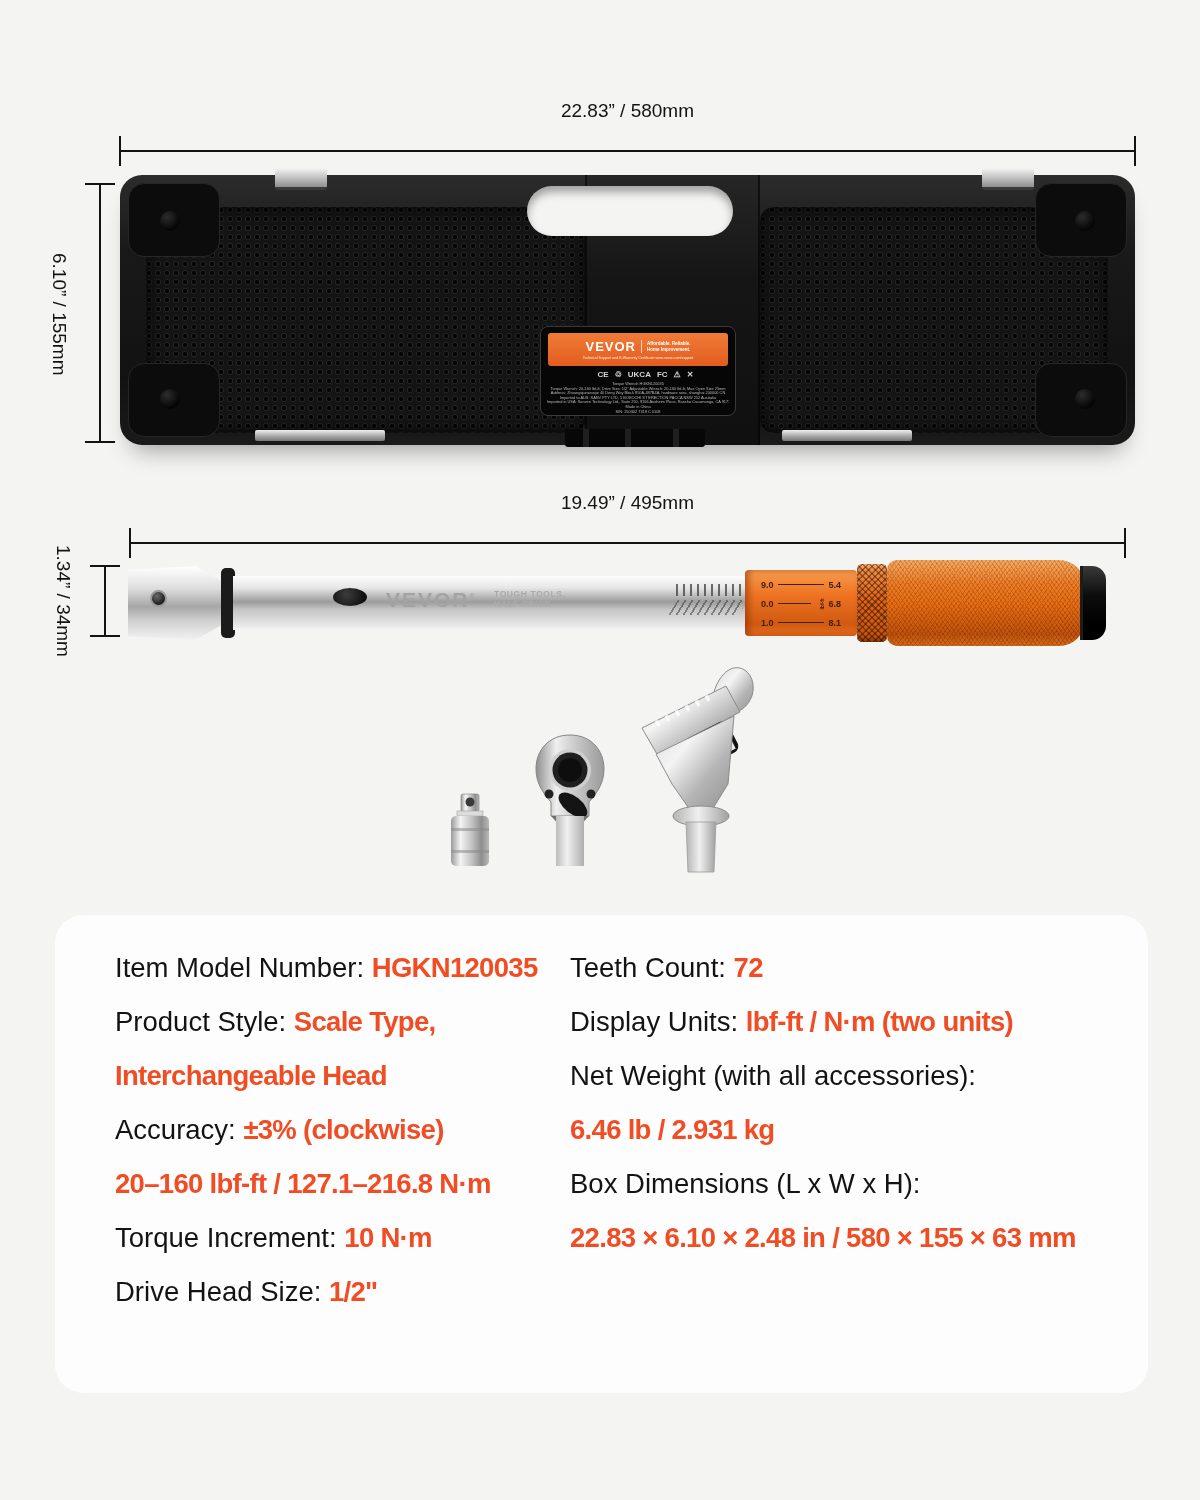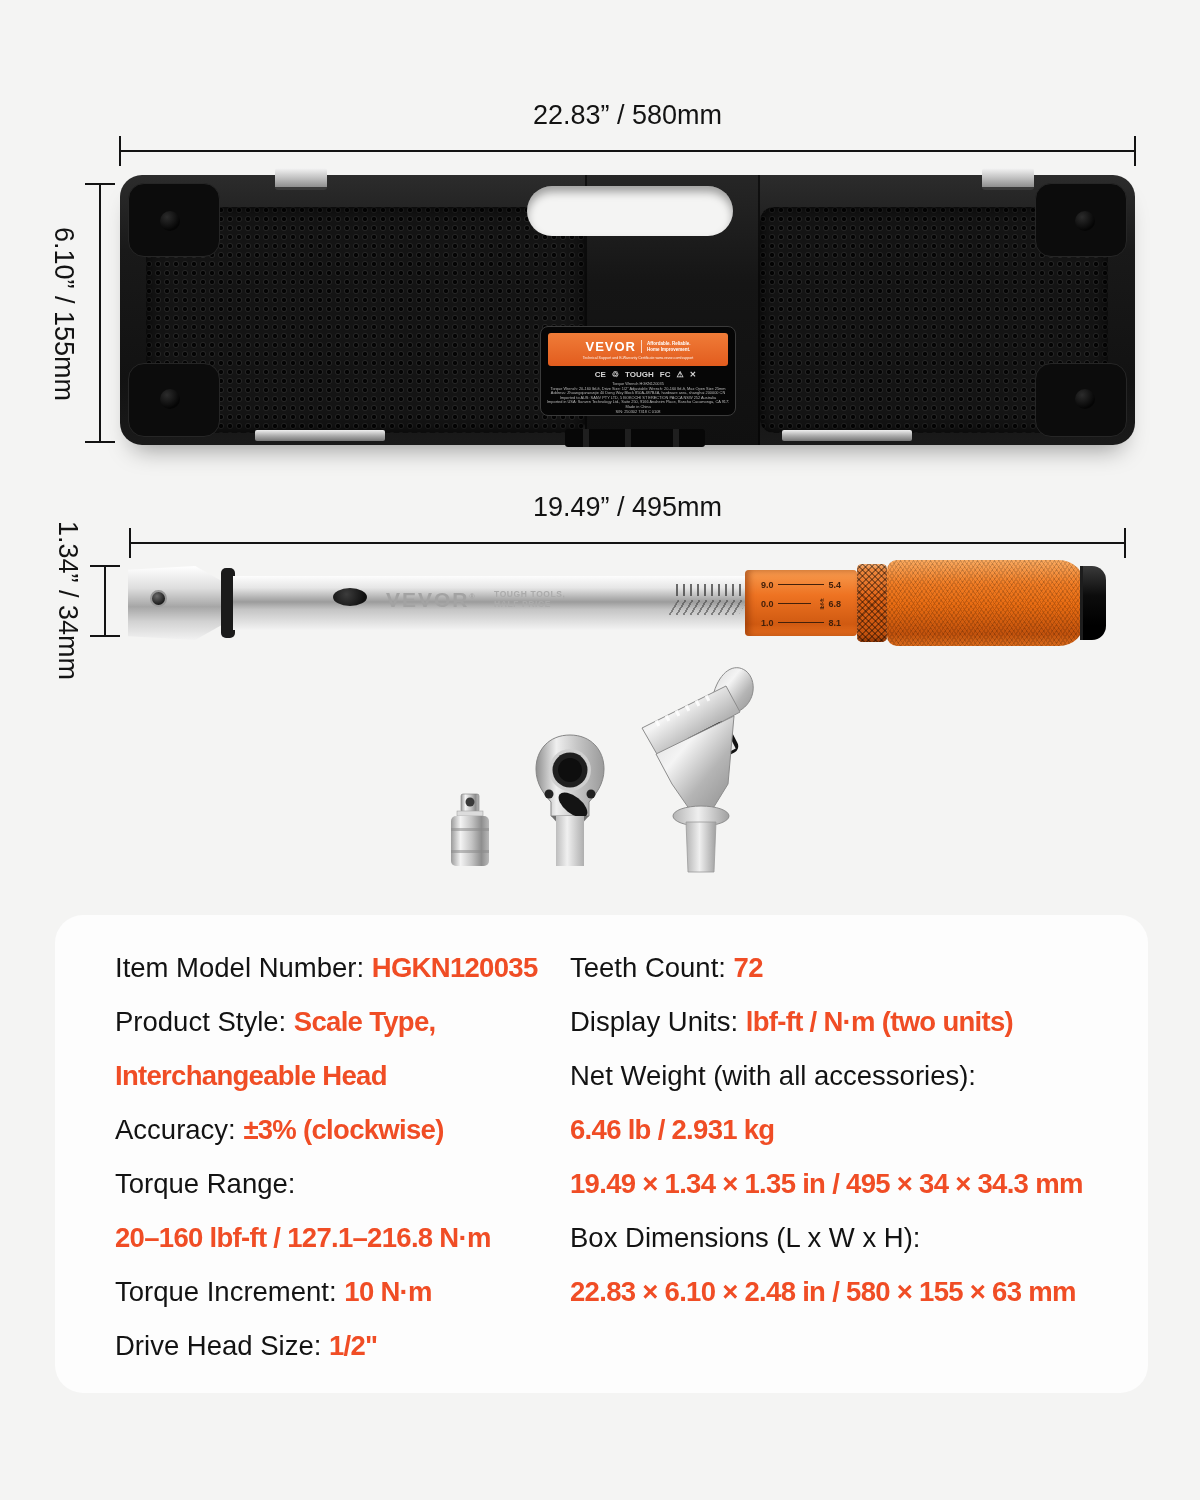--- a/index.html
+++ b/index.html
@@ -7,21 +7,21 @@
   body {
     position:relative; overflow:hidden;
     background:#f4f4f3;
     font-family:"Liberation Sans", sans-serif;
     color:#111;
   }
   :root { --accent:#f04d25; --ink:#131313; --page-bg:#f4f4f3; }
   .abs { position:absolute; }
 
   
-  .dim-label { font-size:27px; color:var(--ink); letter-spacing:0; white-space:nowrap; }
+  .dim-label { font-size:19px; color:var(--ink); letter-spacing:0; white-space:nowrap; }
   .dim-label-v { writing-mode:vertical-rl; }
   .dim-line-h { height:2px; background:var(--ink); }
   .dim-line-v { width:2px; background:var(--ink); }
   .tick-v { width:2px; height:30px; background:var(--ink); }
   .tick-h { width:30px; height:2px; background:var(--ink); }
 
   
   .case-body {
     left:120px; top:175px; width:1015px; height:270px;
     background:linear-gradient(180deg,#2c2c2c,#191919 28%,#121212 75%,#1a1a1a);
@@ -164,21 +164,21 @@
           <span>Affordable. Reliable.</span><br>
           <span>Home Improvement.</span>
         </span>
       </div>
       <div class="label-support">Technical Support and E-Warranty Certificate www.vevor.com/support</div>
     </div>
     <div class="cert-row">
 
     <span class="cert">CE</span>
         <span class="cert">♲</span>
-        <span class="cert">TOUGH</span>
+        <span class="cert">UKCA</span>
         <span class="cert">FC</span>
         <span class="cert">⚠</span>
         <span class="cert">✕</span>
       </div>
     <div class="label-lines">
 
     <div class="lbl-line">Torque Wrench      HGKN120035</div>
         <div class="lbl-line">Torque Wrench: 20-160 lbf-ft, Drive Size: 1/2"    Adjustable Wrench: 20-160 lbf-ft, Max Open Size 25mm</div>
         <div class="lbl-line">Address: Zhuangqianwanjie 40 Dong Way Block 850A-487B4A, hardware area, shanghai 200000 CN</div>
         <div class="lbl-line">Imported to AUS: SANV PTY LTD, 5 BOKOCHI ST ERECTION PACCA NSW 252 Australia</div>
@@ -338,38 +338,36 @@
   <div class="spec-col" style="left:44px;margin-left:16px;">
 
       <div class="spec-row"><span class="spec-label">Item Model Number: </span><span class="spec-value">HGKN120035</span></div>
 
       <div class="spec-row"><span class="spec-label">Product Style: </span><span class="spec-value">Scale Type,</span></div>
 
       <div class="spec-row"><span class="spec-value">Interchangeable Head</span></div>
 
       <div class="spec-row"><span class="spec-label">Accuracy: </span><span class="spec-value">±3% (clockwise)</span></div>
 
-      <div class="spec-row"><span class="spec-label">Torque Range:</span></div>
 
       <div class="spec-row"><span class="spec-value">20–160 lbf-ft / 127.1–216.8 N·m</span></div>
 
       <div class="spec-row"><span class="spec-label">Torque Increment: </span><span class="spec-value">10 N·m</span></div>
 
       <div class="spec-row"><span class="spec-label">Drive Head Size: </span><span class="spec-value">1/2"</span></div>
     </div>
   <div class="spec-col" style="left:515px;">
 
       <div class="spec-row"><span class="spec-label">Teeth Count: </span><span class="spec-value">72</span></div>
 
       <div class="spec-row"><span class="spec-label">Display Units: </span><span class="spec-value">lbf-ft / N·m (two units)</span></div>
 
       <div class="spec-row"><span class="spec-label">Net Weight (with all accessories):</span></div>
 
       <div class="spec-row"><span class="spec-value">6.46 lb / 2.931 kg</span></div>
 
 
-      <div class="spec-row"><span class="spec-value">19.49 × 1.34 × 1.35 in / 495 × 34 × 34.3 mm</span></div>
 
       <div class="spec-row"><span class="spec-label">Box Dimensions (L x W x H):</span></div>
 
       <div class="spec-row"><span class="spec-value">22.83 × 6.10 × 2.48 in / 580 × 155 × 63 mm</span></div>
     </div>
 </div>
 
 </body></html>

